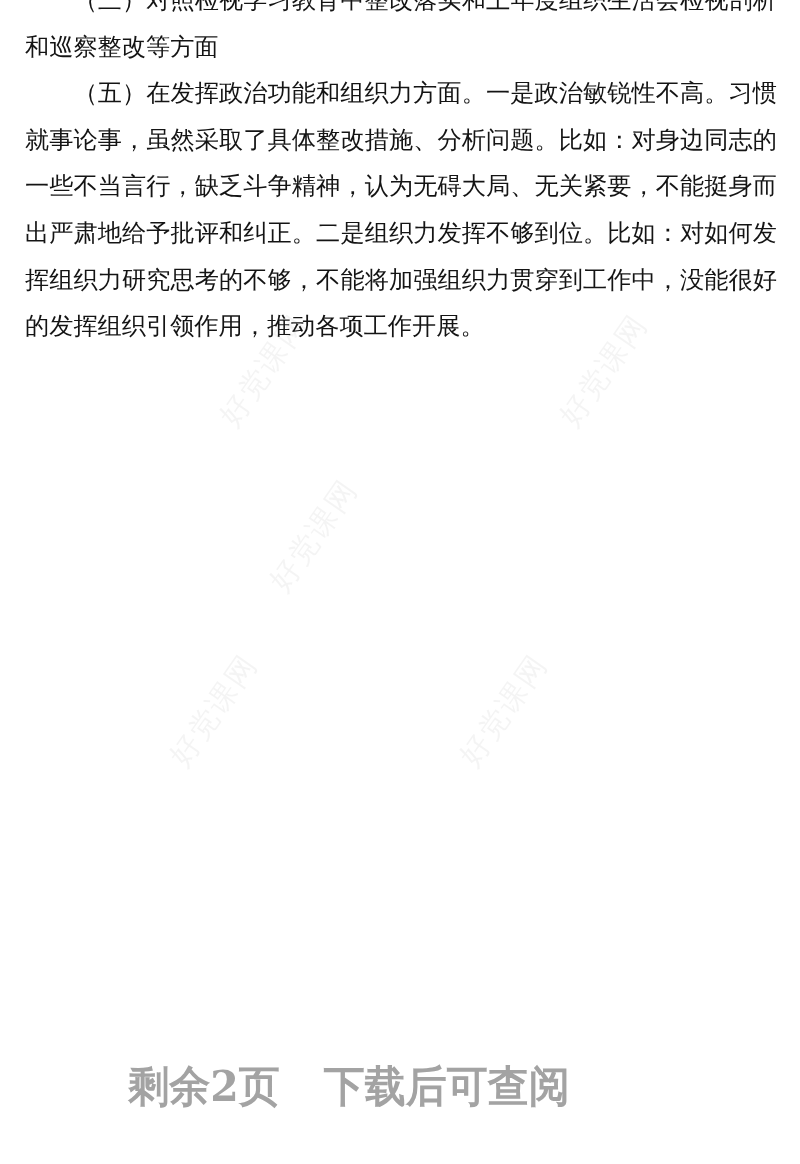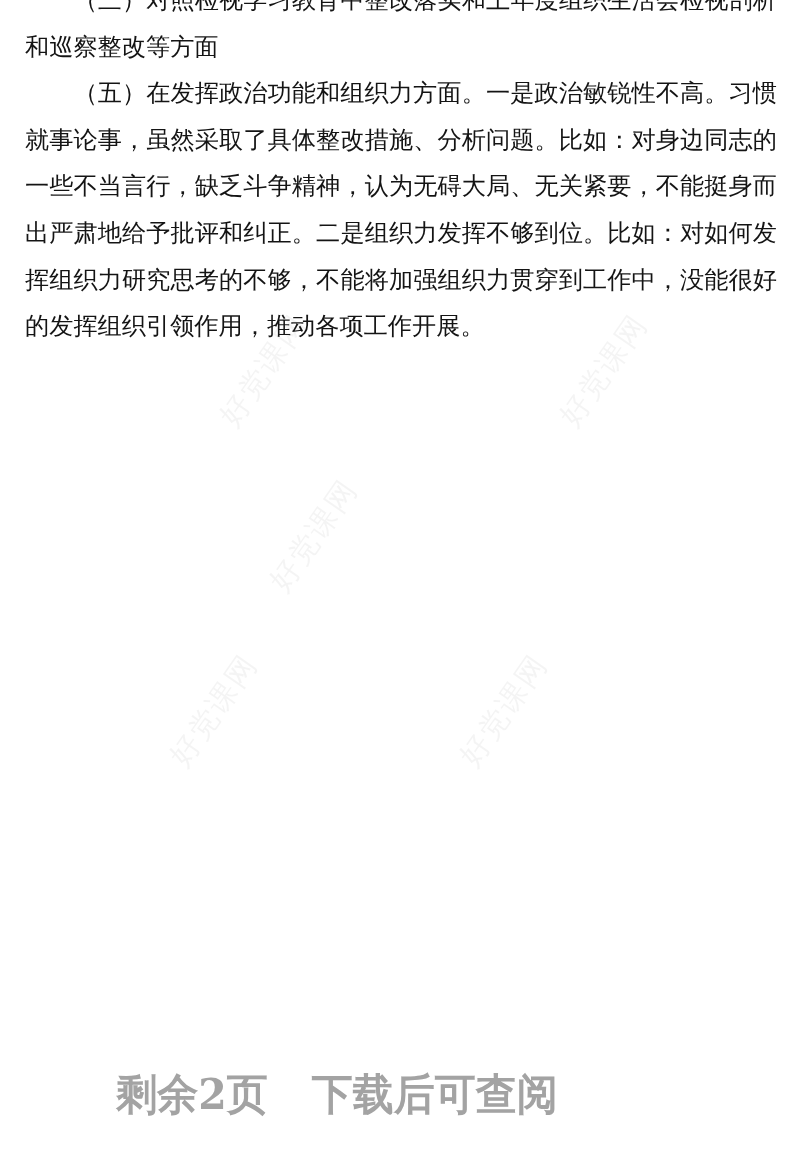--- a/index.html
+++ b/index.html
@@ -53,26 +53,25 @@
   .content p {
     margin: 0;
     padding: 0;
     word-break: break-all;
   }
   .content p.indent {
     text-indent: 2em;
   }
   .footer-banner {
     position: absolute;
-    left: 0;
+    left: 12px;
     width: 674px;
     top: 1059px;
     text-align: center;
     z-index: 1;
-    margin-top: 8px;
   }
   .footer-banner span {
     font-family: "DejaVu Serif", "Liberation Serif", serif;
     font-weight: bold;
     font-size: 41px;
     color: #a3a3a3;
     letter-spacing: 0px;
     display: inline-block;
     transform: scaleY(1.05);
   }

